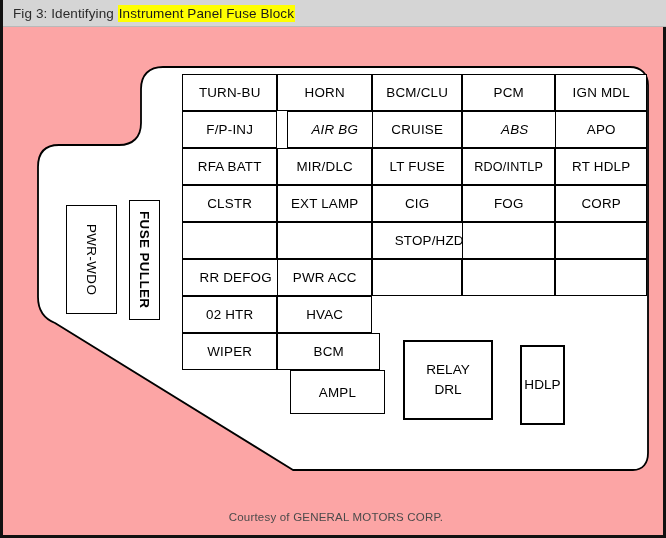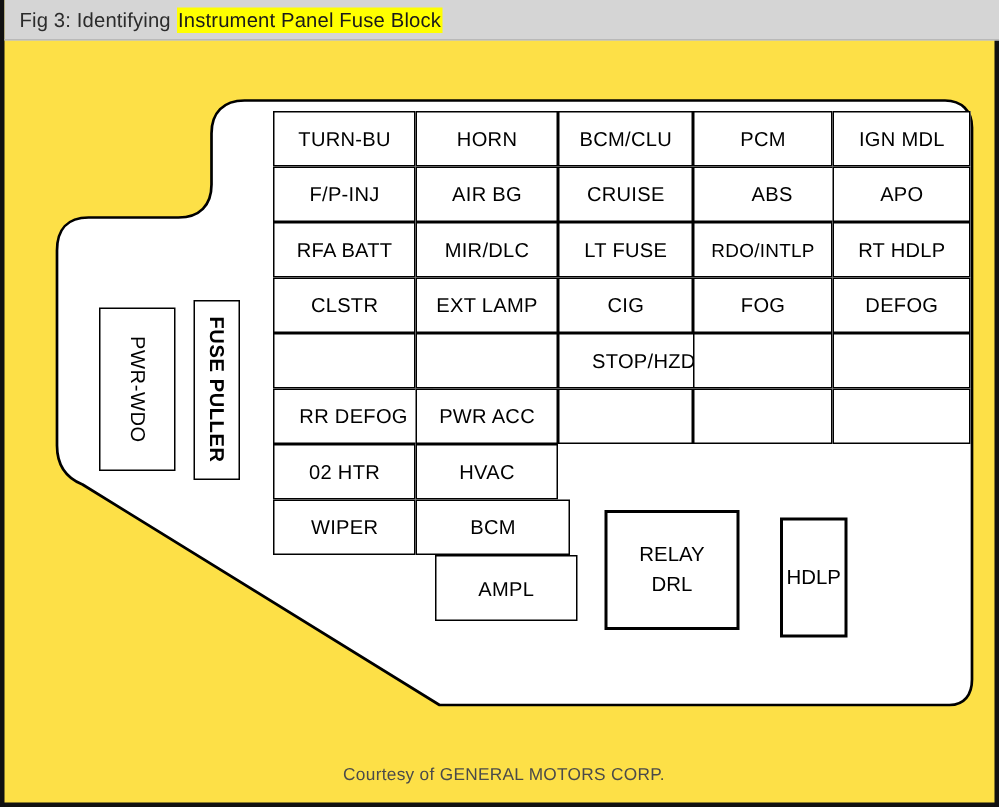--- a/index.html
+++ b/index.html
@@ -9,21 +9,21 @@
     font-family:"Liberation Sans", sans-serif;
     overflow:hidden;
     position:relative;
   }
   #page{
     position:absolute;left:0;top:0;width:666px;height:538px;
     box-sizing:border-box;
     border-left:3px solid #111;
     border-right:3px solid #111;
     border-bottom:3px solid #111;
-    background:#fde047;
+    background:#fca5a5;
   }
   
   #header-bar{
     position:absolute;left:0;top:0;width:666px;height:27px;
     background:#d5d5d5;
     box-sizing:border-box;
     border-bottom:1px solid #b9b9b9;
     display:flex;align-items:center;
   }
   #header-text{
@@ -114,36 +114,36 @@
 
     <div id="fuse-grid">
 
       <div class="cell" style="left:180px;top:48px;width:95px;height:37px;">TURN-BU</div>
       <div class="cell" style="left:275px;top:48px;width:95px;height:37px;">HORN</div>
       <div class="cell" style="left:370px;top:48px;width:90px;height:37px;">BCM/CLU</div>
       <div class="cell" style="left:460px;top:48px;width:93px;height:37px;">PCM</div>
       <div class="cell" style="left:553px;top:48px;width:92px;height:37px;">IGN MDL</div>
 
       <div class="cell" style="left:180px;top:85px;width:95px;height:37px;">F/P-INJ</div>
-      <div class="cell" style="left:275px;top:85px;width:95px;height:37px;">AIR BG</div>
+      <div class="cell" style="left:285px;top:85px;width:95px;height:37px;font-style:italic;">AIR BG</div>
       <div class="cell" style="left:370px;top:85px;width:90px;height:37px;">CRUISE</div>
-      <div class="cell" style="left:460px;top:85px;width:105px;height:37px;">ABS</div>
+      <div class="cell" style="left:460px;top:85px;width:105px;height:37px;font-style:italic;">ABS</div>
       <div class="cell" style="left:553px;top:85px;width:92px;height:37px;">APO</div>
 
       <div class="cell" style="left:180px;top:122px;width:95px;height:37px;">RFA BATT</div>
       <div class="cell" style="left:275px;top:122px;width:95px;height:37px;">MIR/DLC</div>
       <div class="cell" style="left:370px;top:122px;width:90px;height:37px;">LT FUSE</div>
       <div class="cell" style="left:460px;top:122px;width:93px;height:37px;font-size:12.6px;">RDO/INTLP</div>
       <div class="cell" style="left:553px;top:122px;width:92px;height:37px;">RT HDLP</div>
 
       <div class="cell" style="left:180px;top:159px;width:95px;height:37px;">CLSTR</div>
       <div class="cell" style="left:275px;top:159px;width:95px;height:37px;">EXT LAMP</div>
       <div class="cell" style="left:370px;top:159px;width:90px;height:37px;">CIG</div>
       <div class="cell" style="left:460px;top:159px;width:93px;height:37px;">FOG</div>
-      <div class="cell" style="left:553px;top:159px;width:92px;height:37px;">DEFOG</div>
+      <div class="cell" style="left:553px;top:159px;width:92px;height:37px;">CORP</div>
 
       <div class="cell empty" style="left:180px;top:196px;width:95px;height:37px;"></div>
       <div class="cell empty" style="left:275px;top:196px;width:95px;height:37px;"></div>
       <div class="cell" style="left:370px;top:196px;width:114px;height:37px;">STOP/HZD</div>
       <div class="cell empty" style="left:460px;top:196px;width:93px;height:37px;"></div>
       <div class="cell empty" style="left:553px;top:196px;width:92px;height:37px;"></div>
 
       <div class="cell" style="left:180px;top:233px;width:107px;height:37px;">RR DEFOG</div>
       <div class="cell" style="left:275px;top:233px;width:95px;height:37px;">PWR ACC</div>
       <div class="cell empty" style="left:370px;top:233px;width:90px;height:37px;"></div>

